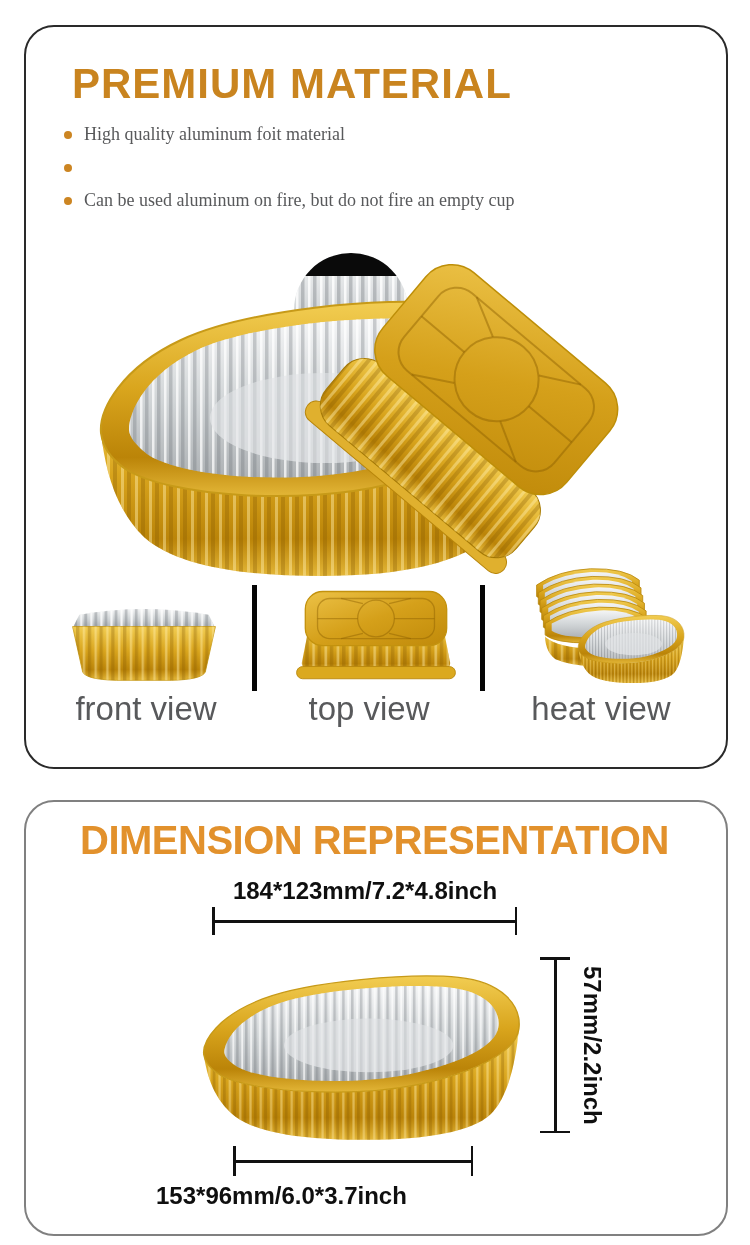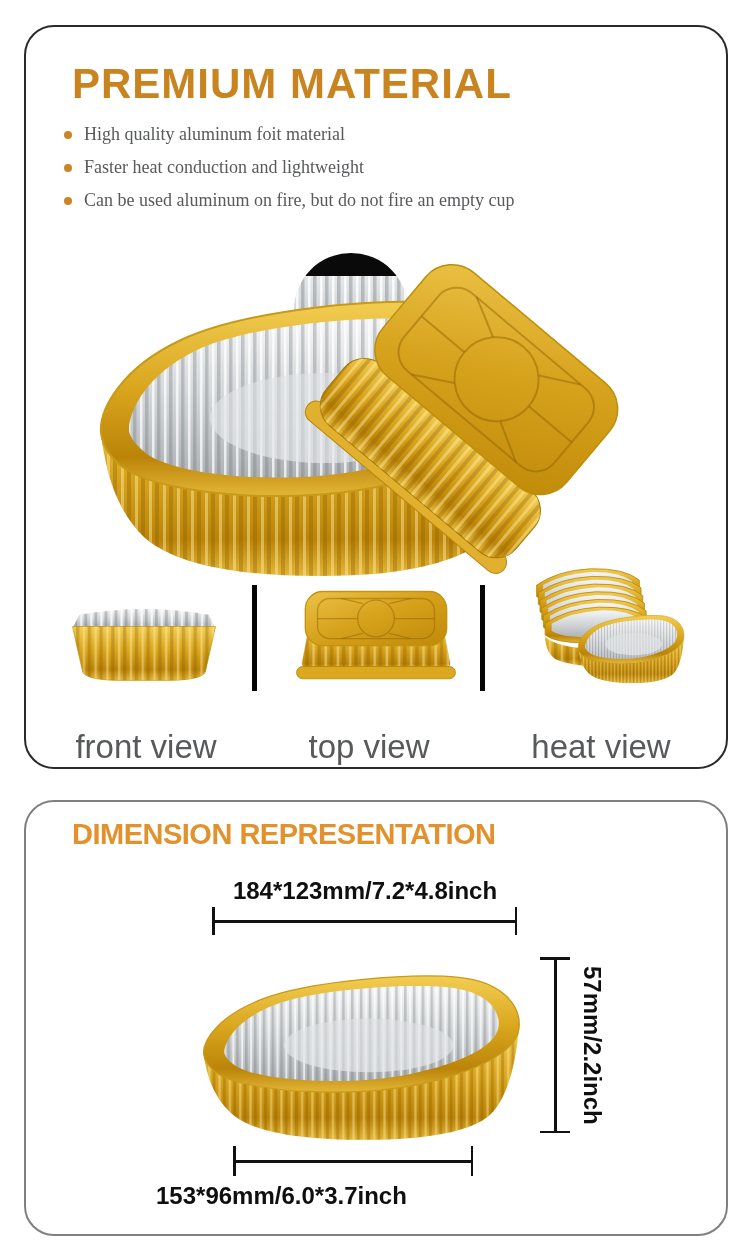--- a/index.html
+++ b/index.html
@@ -25,27 +25,27 @@
   }
   .bullet-text{font-size:18px;color:var(--body-text,#58595b);}
 
   .hero{position:absolute;left:85px;top:238px;width:625px;height:338px;}
 
   .divider{position:absolute;width:5px;height:106px;background:#050505;top:585px;}
   .divider.d1{left:252px;} .divider.d2{left:480px;}
 
   .view-img{position:absolute;}
   .view-label{
-    position:absolute;top:728px;text-align:center;
+    position:absolute;top:690px;text-align:center;
     font-size:33px;color:var(--view-label,#58595b);
   }
 
   .dimension-title{
-    position:absolute;left:72px;top:818px;margin:0;white-space:nowrap;
-    font-size:29px;font-weight:bold;letter-spacing:-0.5px;
+    position:absolute;left:80px;top:818px;margin:0;white-space:nowrap;
+    font-size:40px;font-weight:bold;letter-spacing:-0.5px;
     color:var(--dimension-title,#e2912c);
     text-align:right;
   }
   .dim-label{
     position:absolute;color:var(--dimension-text,#0f0f0f);
     font-size:24px;font-weight:bold;white-space:nowrap;
   }
   .dim-label.top{left:180px;top:877px;width:370px;text-align:center;}
   .dim-label.bottom{left:156px;top:1182px;width:430px;text-align:left;}
   .dim-label.vert{
@@ -120,21 +120,20 @@
 
   <h1 class="premium-title">PREMIUM MATERIAL</h1>
 
   <ul class="bullets">
     <li>
       <span class="dot"></span>
       <span class="bullet-text">High quality aluminum foit material</span>
     </li>
     <li>
       <span class="dot"></span>
-      <span class="bullet-text">Faster heat conduction and lightweight</span>
     </li>
     <li>
       <span class="dot"></span>
       <span class="bullet-text">Can be used aluminum on fire, but do not fire an empty cup</span>
     </li>
   </ul>
 
   <svg class="hero" viewBox="0 0 625 338">
 
     <g>

